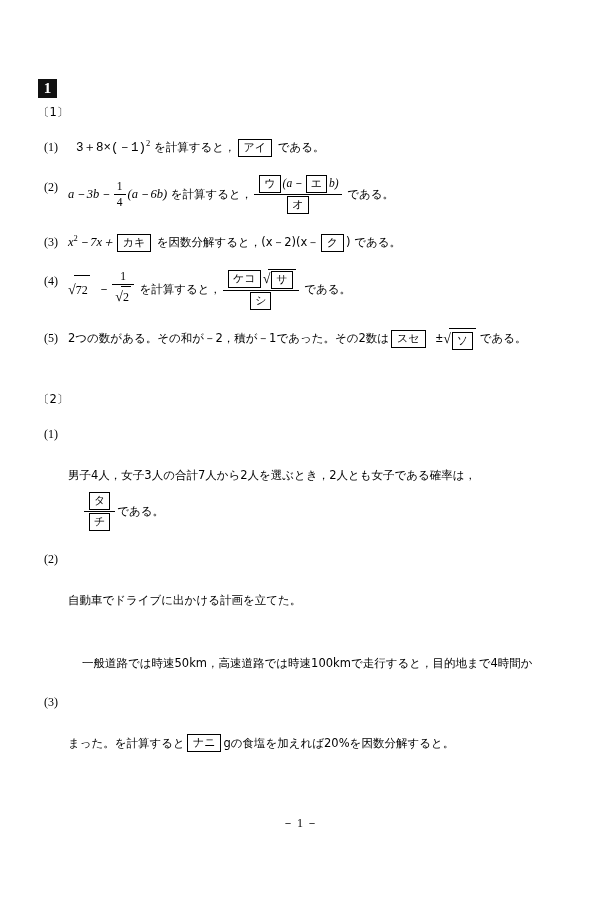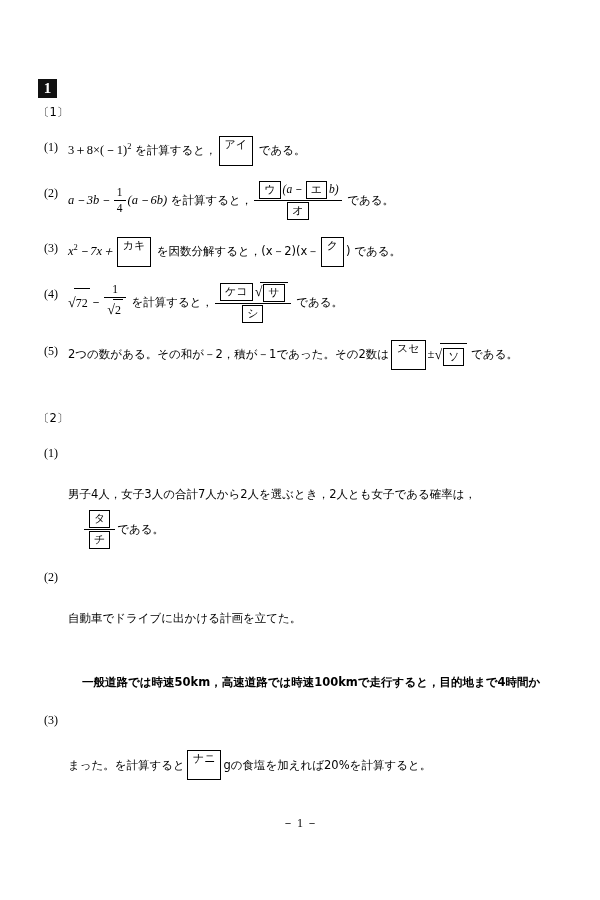--- a/index.html
+++ b/index.html
@@ -70,29 +70,30 @@
   }
   .jp {
     font-family: "DejaVu Sans", "Liberation Sans", sans-serif;
     font-size: 11.5px;
   }
   .math {
     font-family: "Liberation Serif", serif;
     font-style: italic;
   }
   .mathup {
-    font-family: Liberation Serif, serif;
+    font-family: Liberation Mono, monospace;
     font-style: normal;
+    margin-left: 8px;
   }
 
   
   .abox {
     display: inline-block;
     border: 1px solid #000;
-    padding: 0px 5px 13px 5px;
+    padding: 0px 5px 1px 5px;
     font-family: "DejaVu Sans", sans-serif;
     font-size: 11px;
     line-height: 15px;
     margin: 0 2px;
     vertical-align: middle;
     background: #fff;
   }
   .abox.tight { padding: 0px 4px 1px 4px; }
 
   
@@ -140,21 +141,20 @@
     padding: 1px 1px 0 1px;
   }
   sup.expn {
     font-size: 8.5px;
     vertical-align: super;
     font-style: normal;
   }
   .indent1 {
     padding-left: 14px;
     text-indent: 0;
-    font-weight: bold;
   }
   .gap-lg { height: 34px; }
 
   .center-frac-block {
     padding-left: 14px;
     margin-top: 6px;
     font-size: 12px;
   }
 
   .footer {
@@ -234,21 +234,21 @@
       <div class="qbody">
         <div class="jp jpline">自動車でドライブに出かける計画を立てた。</div>
         <div class="jp jpline indent1">一般道路では時速50km，高速道路では時速100kmで走行すると，目的地まで4時間か</div>
       </div>
     </div>
 
     <div class="qrow">
       <div class="qnum">(3)</div>
       <div class="qbody">
         <div class="jp jpline">
-          <span>まった。を計算すると</span><span class="abox">ナニ</span><span>gの食塩を加えれば20%を計算すると。</span>
+          <span>まった。を計算すると</span><span class="abox">ナニ</span><span>gの食塩を加えれば20%を因数分解すると。</span>
         </div>
       </div>
     </div>
 
   </div>
 
   <div class="footer">－ 1 －</div>
 </div>
 
 </body></html>

